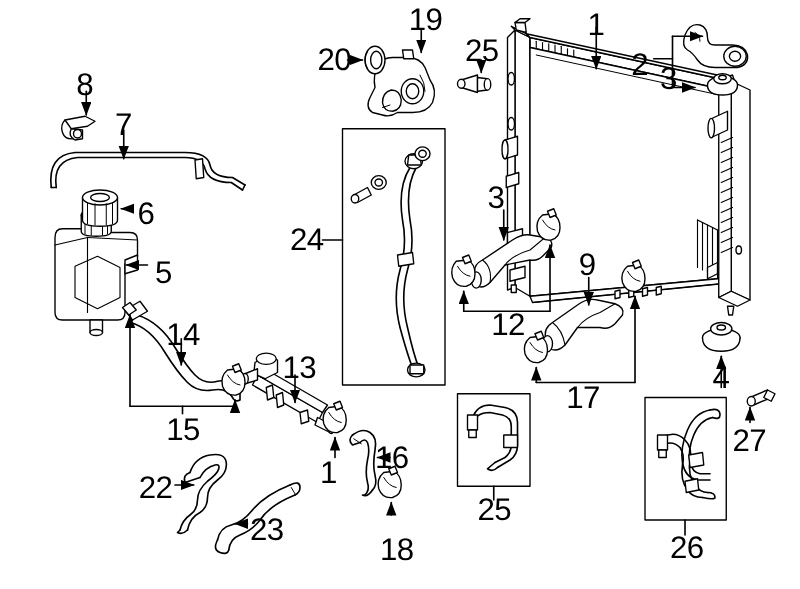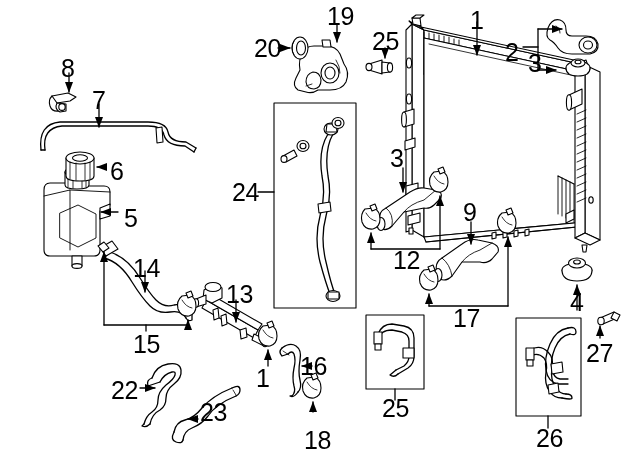--- a/index.html
+++ b/index.html
@@ -511,19 +511,19 @@
 <div class="lbl" style="left:226px;top:282px">13</div>
 <div class="lbl" style="left:133px;top:256px">14</div>
 <div class="lbl" style="left:133px;top:332px">15</div>
 <div class="lbl" style="left:300px;top:354px">16</div>
 <div class="lbl" style="left:256px;top:366px">1</div>
 <div class="lbl" style="left:304px;top:428px">18</div>
 <div class="lbl" style="left:327px;top:4px">19</div>
 <div class="lbl" style="left:254px;top:36px">20</div>
 <div class="lbl" style="left:372px;top:29px">25</div>
 <div class="lbl" style="left:111px;top:378px">22</div>
-<div class="lbl" style="left:200px;top:400px">23</div>
+<div class="lbl" style="left:200px;top:412px">23</div>
 <div class="lbl" style="left:232px;top:180px">24</div>
 <div class="lbl" style="left:382px;top:396px">25</div>
 <div class="lbl" style="left:536px;top:426px">26</div>
 <div class="lbl" style="left:586px;top:341px">27</div>
 
 </div>
 
 </body></html>

